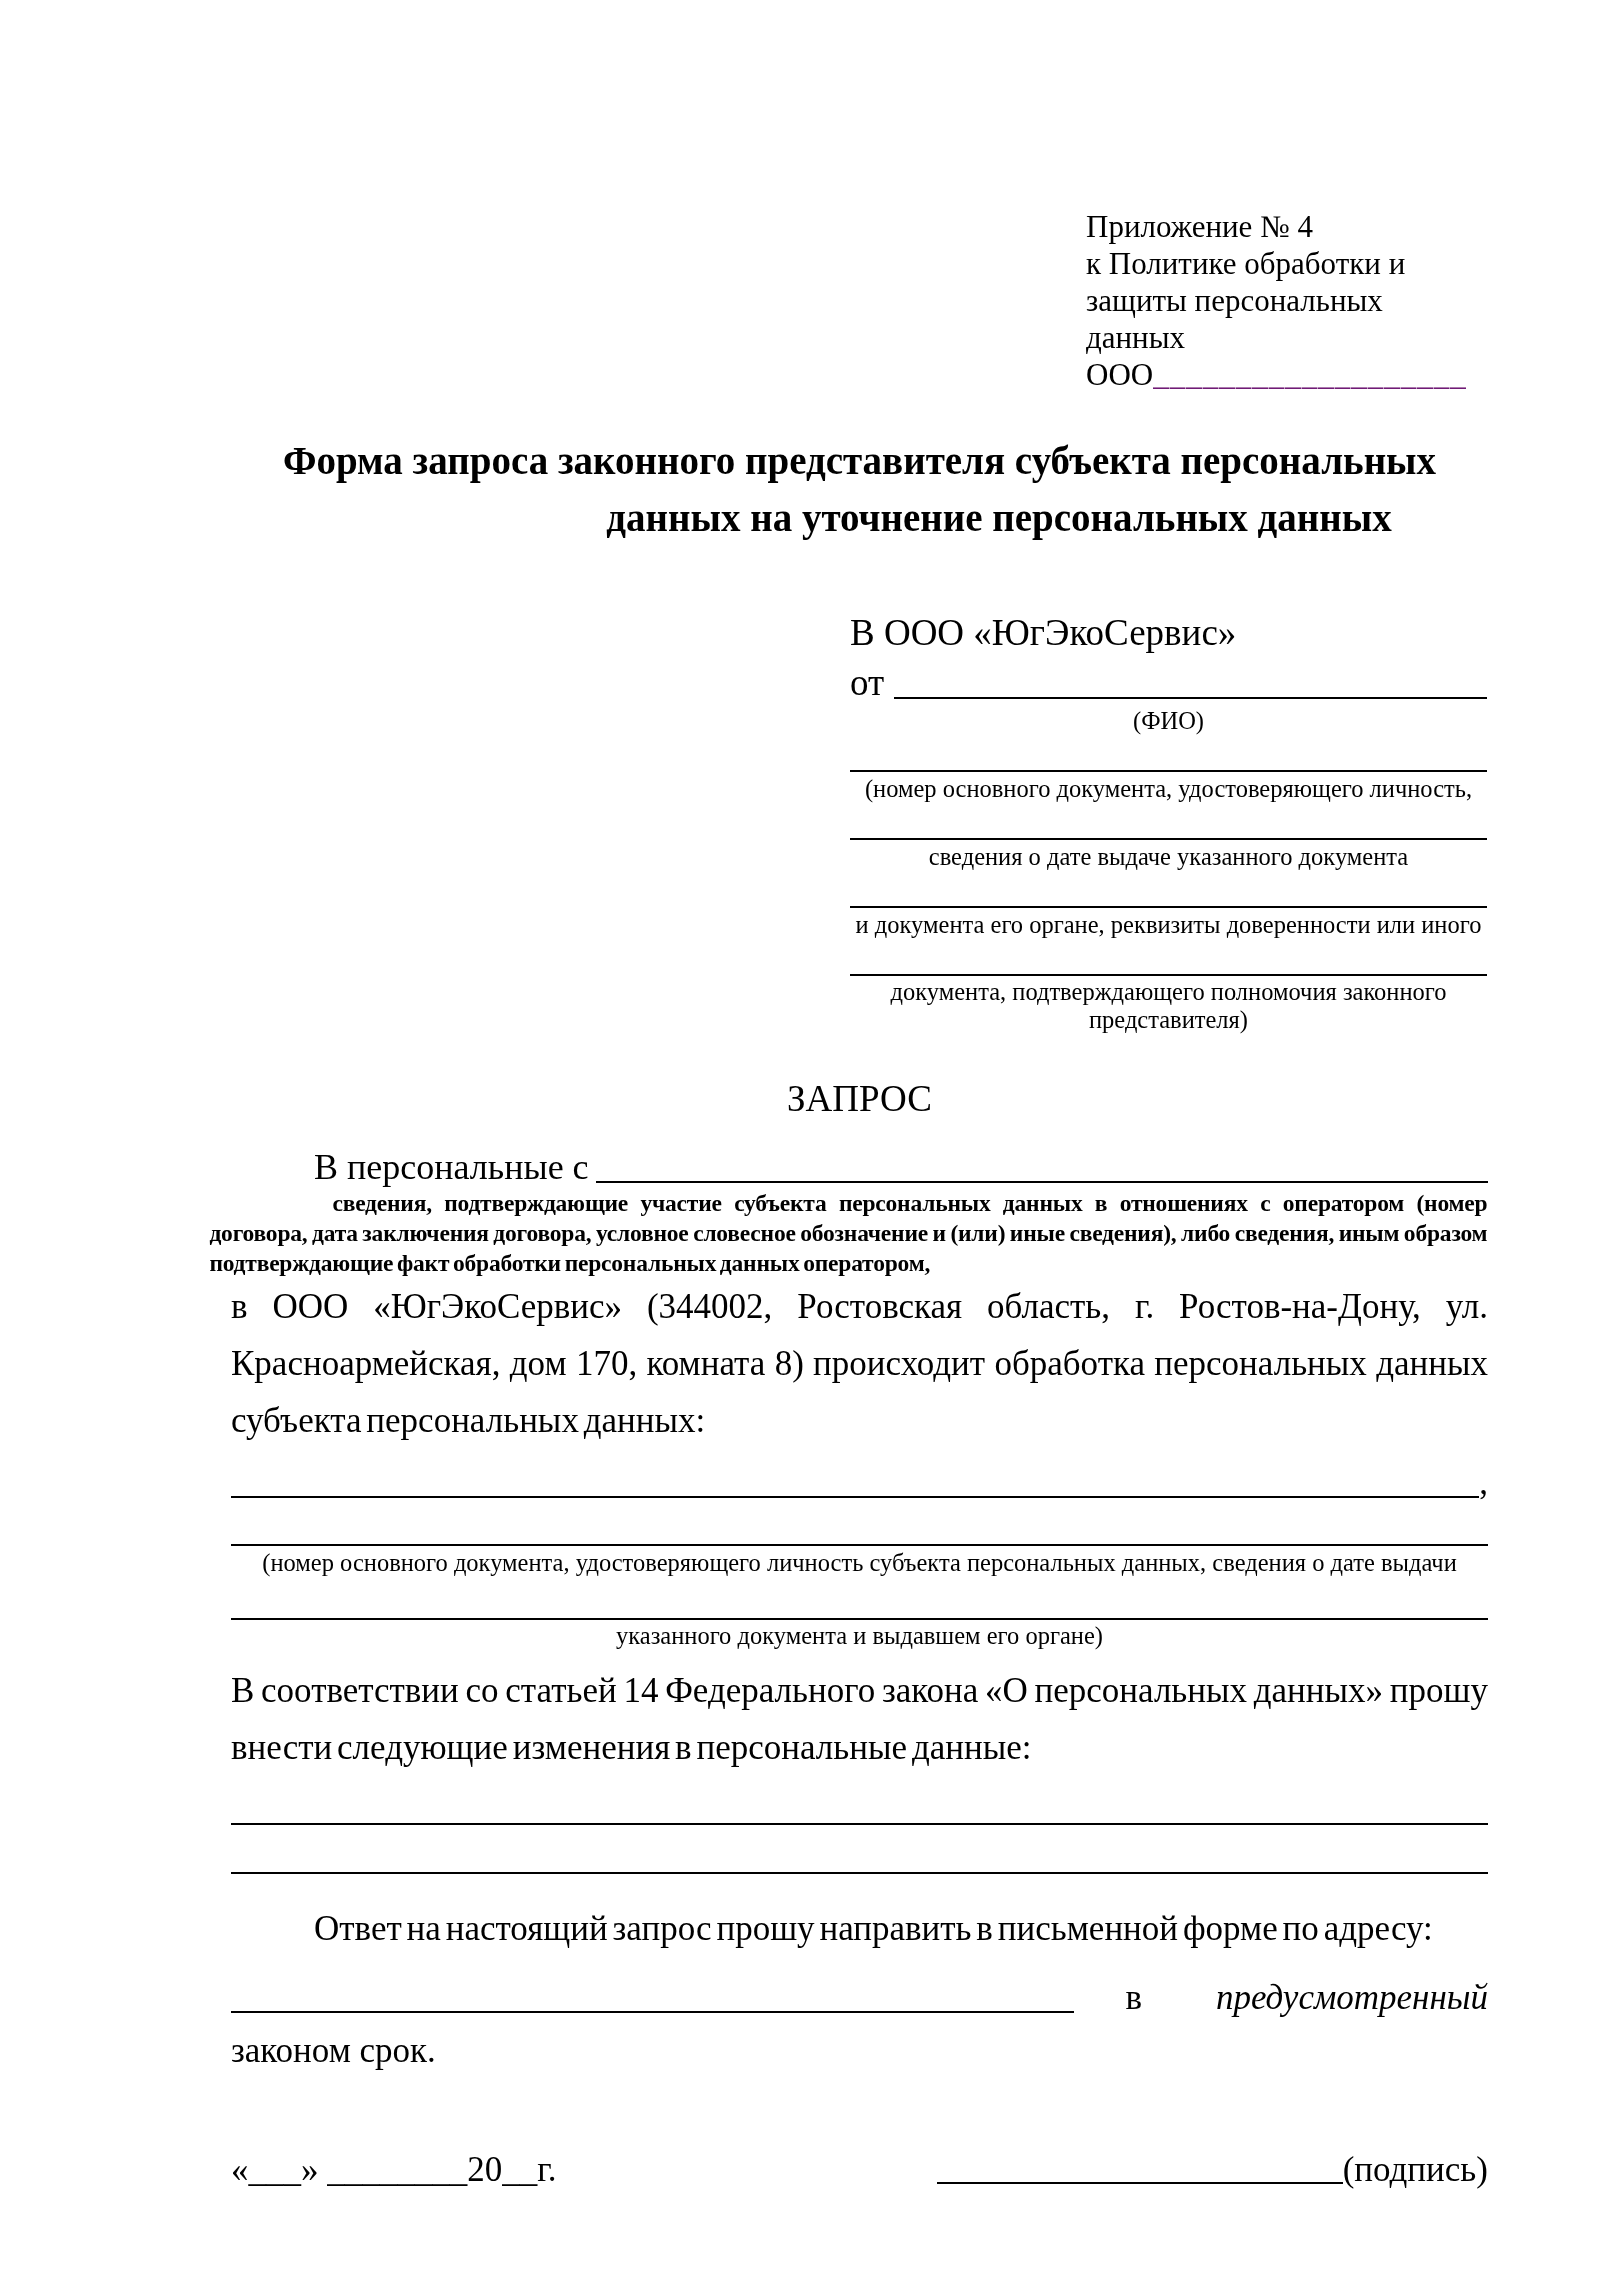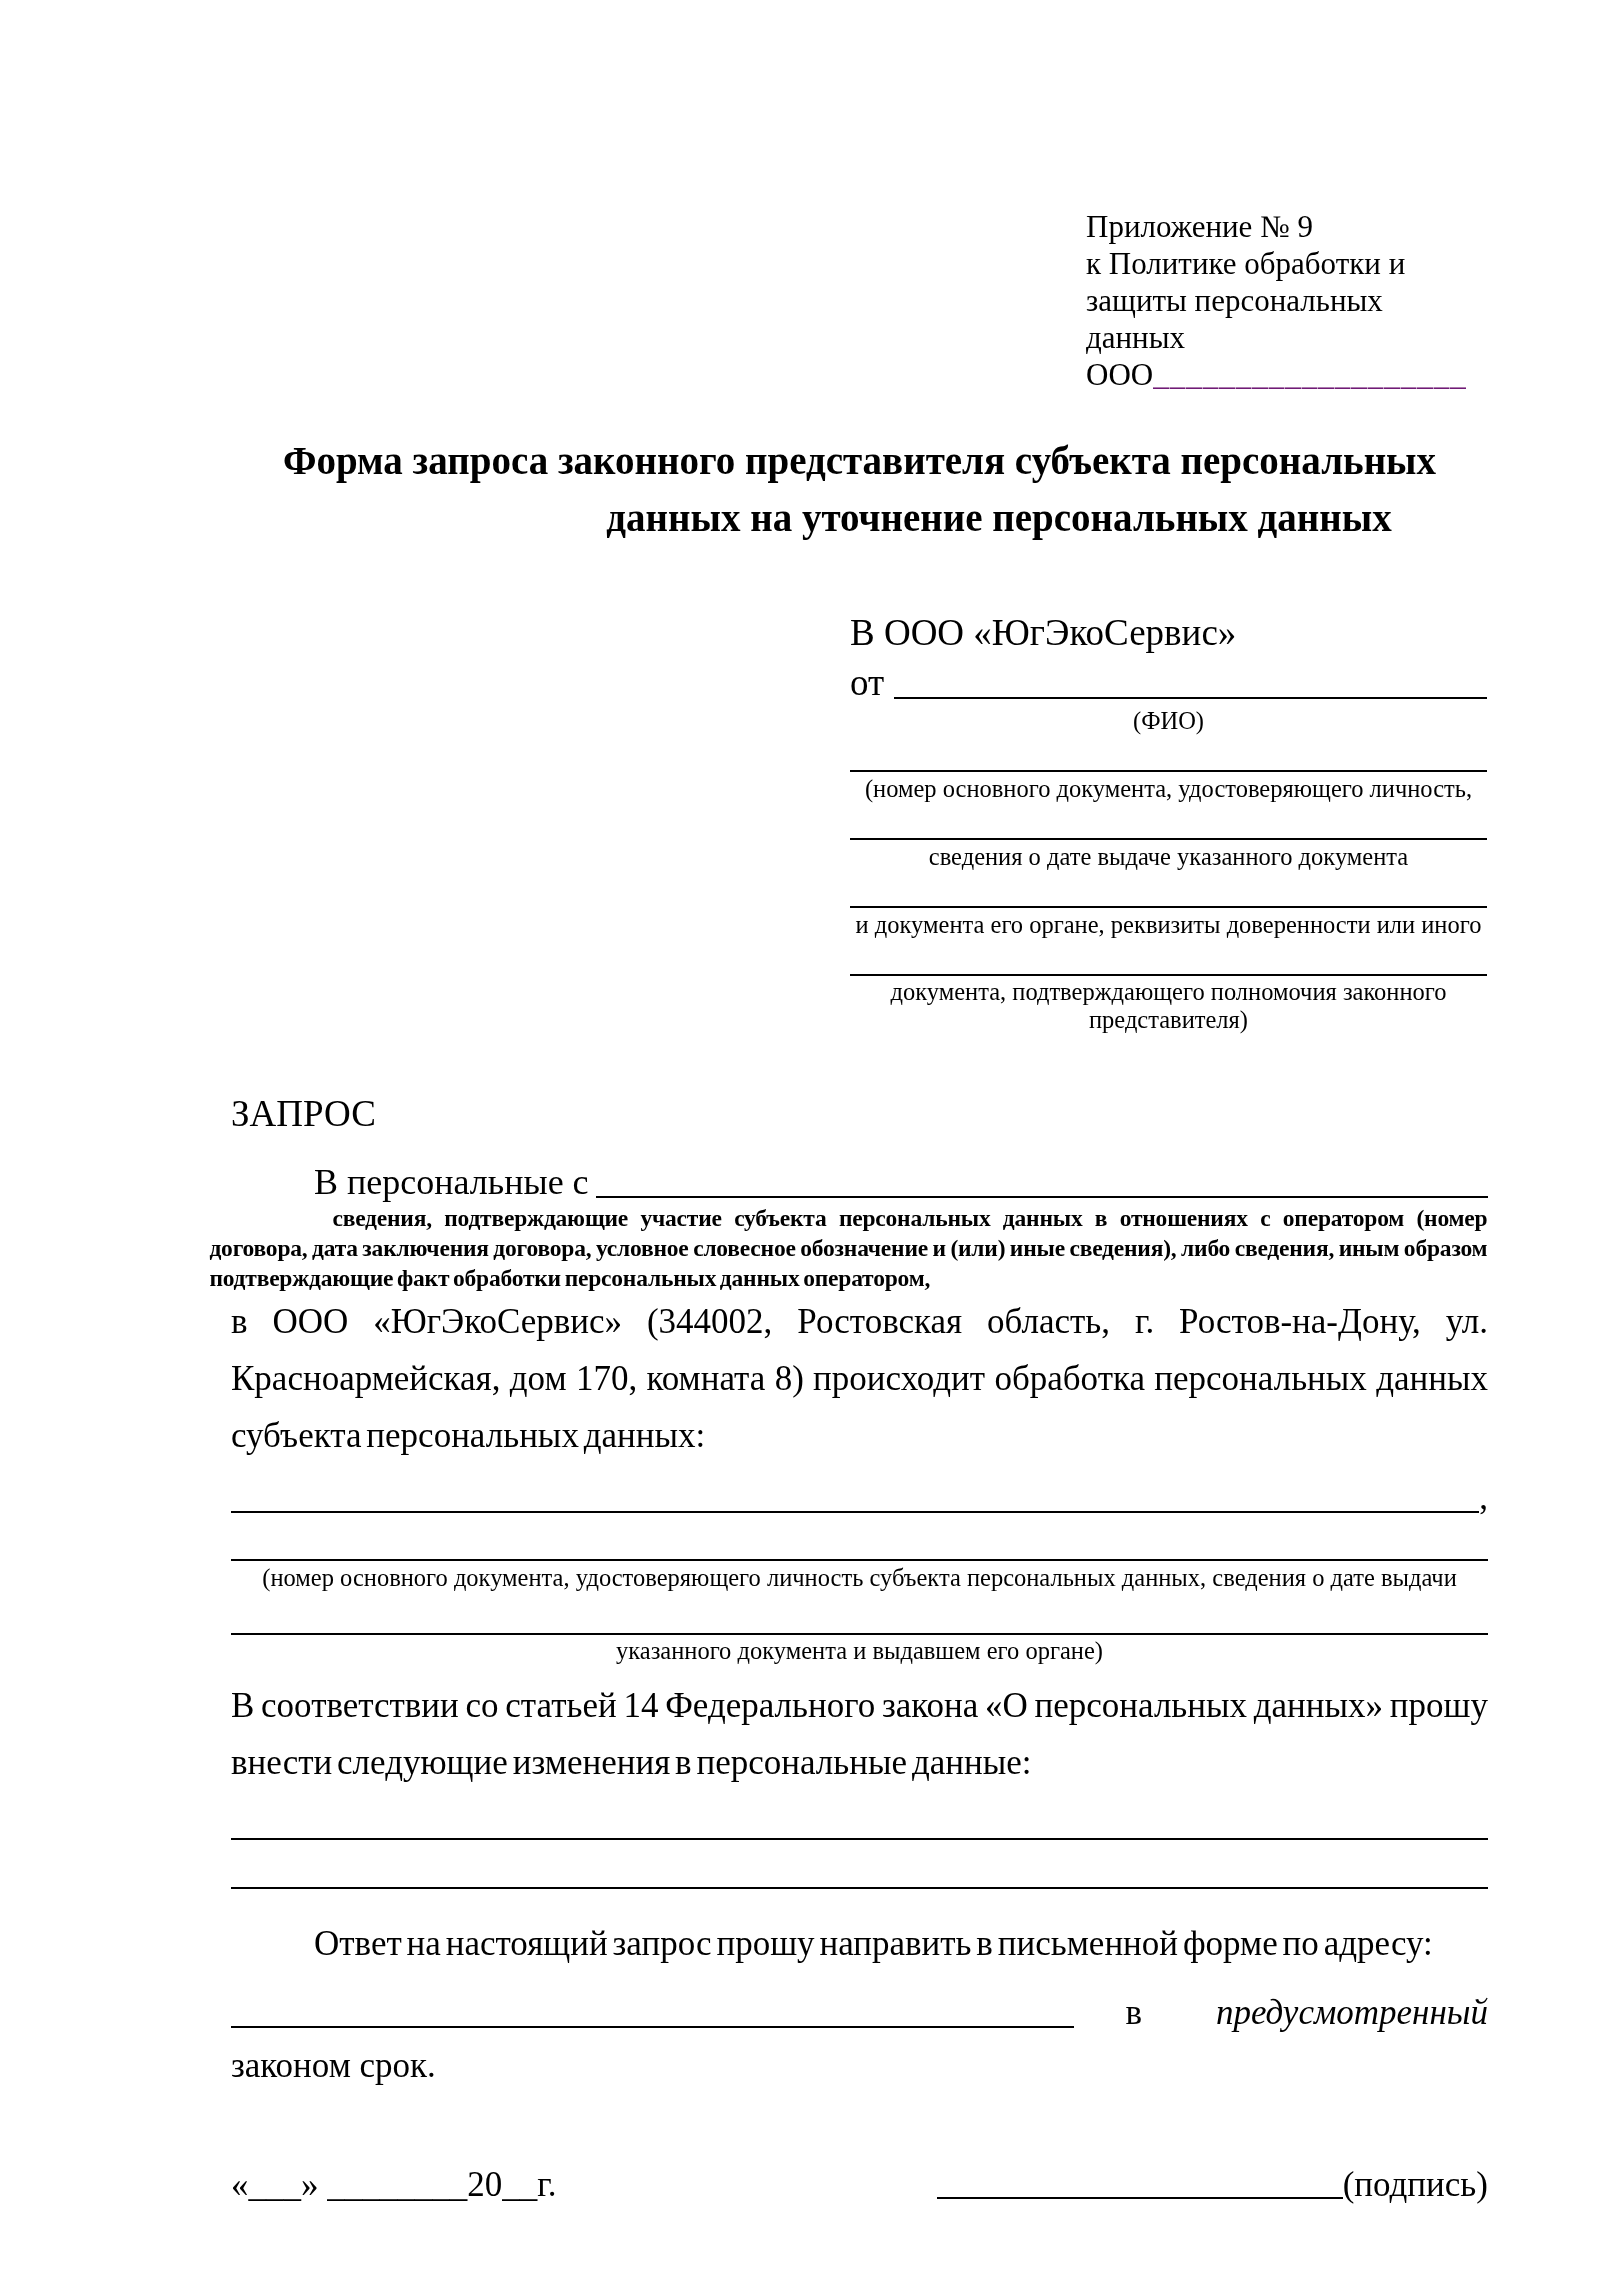--- a/index.html
+++ b/index.html
@@ -28,21 +28,21 @@
   .addressee { margin-top:65px; margin-left:619px; width:637px; }
   .addressee .to { font-size:37px; }
   .row { display:flex; align-items:flex-end; }
   .fill { flex:1; border-bottom:2px solid #000; align-self:stretch; margin-bottom:4.9px; }
   .from-row { margin-top:7px; font-size:37px; }
   .from-row span:first-child { margin-right:9.8px; }
   .caption { text-align:center; font-size:24.5px; line-height:28px; margin-top:2.9px; }
   .addr-fill { height:37px; border-bottom:2px solid #000; }
 
   
-  .zapros { margin-top:58px; font-size:37px; }
+  .zapros { margin-top:43px; text-align:center; font-size:37px; }
 
   
   .accordance { margin-top:25.5px; padding-left:83px; font-size:36px; }
   .accordance span:first-child { margin-right:7.8px; white-space:nowrap; }
 
   .basis-note {
     margin-left:-21.6px;            
     width:1278px;
     font-size:23.5px; line-height:30px;
     text-align:justify; text-indent:123px;
@@ -69,21 +69,21 @@
   .bottom-row { margin-top:71px; display:flex; justify-content:space-between; align-items:flex-end; font-size:35px; }
   .sig-group { display:flex; align-items:flex-end; width:551px; }
   .sig-group .fill { margin-bottom:5.9px; }
 </style>
 </head>
 <body>
 
 <div class="page">
 
   <div class="appendix">
-    <div>Приложение № 9</div>
+    <div>Приложение № 4</div>
     <div>к Политике обработки и</div>
     <div>защиты персональных данных</div>
     <div class="appendix-company"><span>ООО</span><span class="us">___________________</span></div>
   </div>
 
   <div class="title">
     <span class="t1">Форма запроса законного представителя субъекта персональных</span>
     <span class="t2">данных на уточнение персональных данных</span>
   </div>
 

